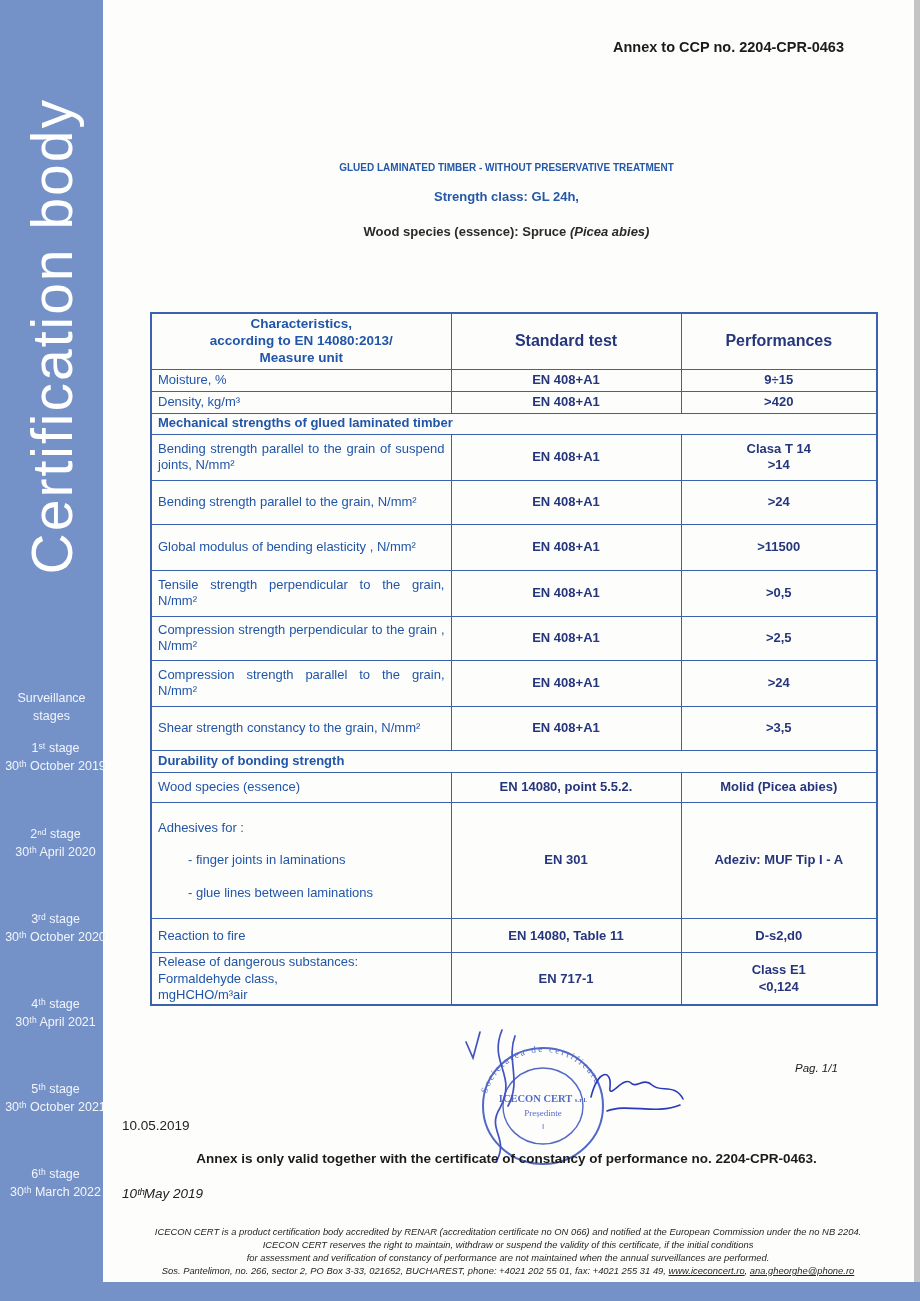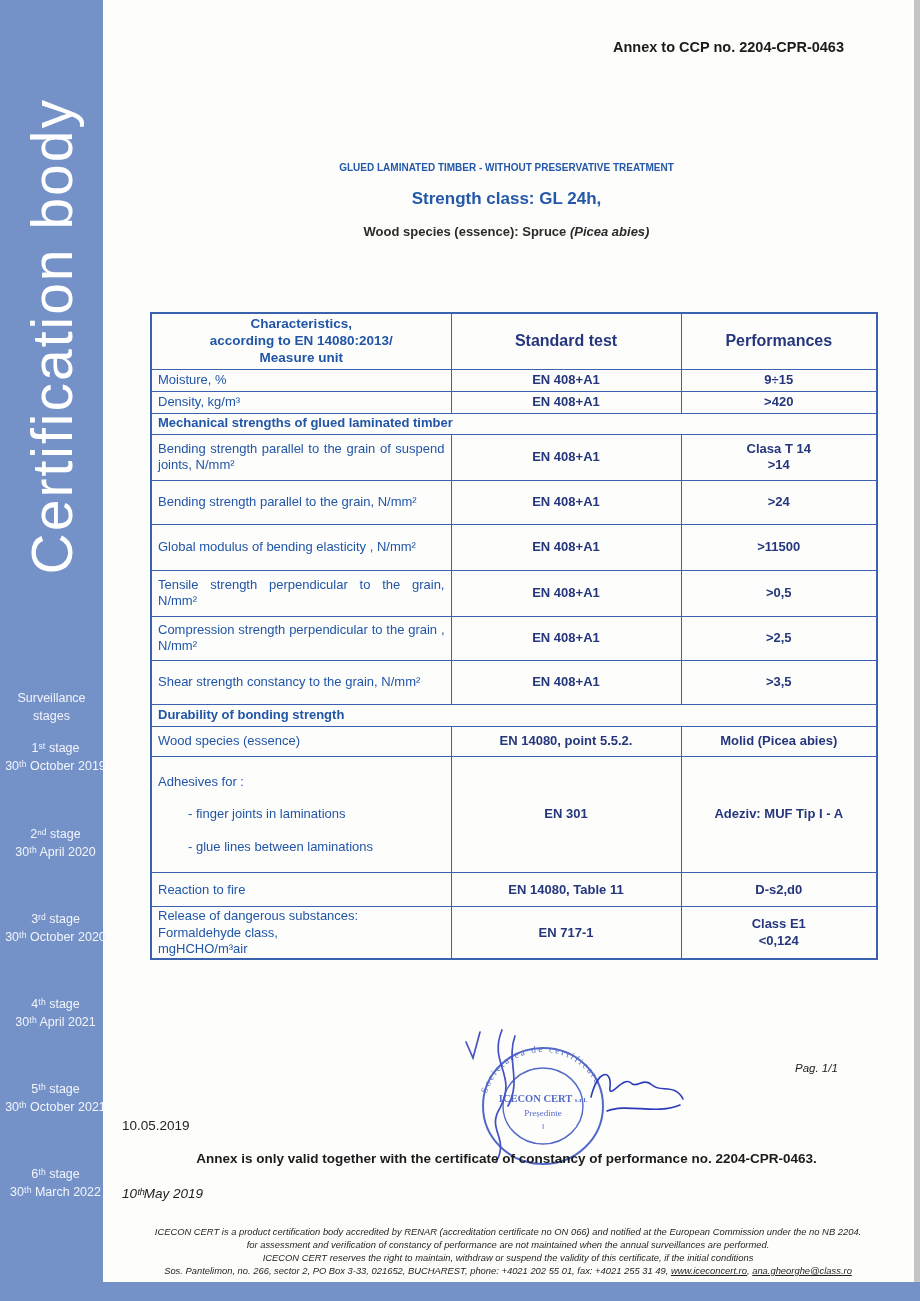--- a/index.html
+++ b/index.html
@@ -9,21 +9,21 @@
   
   .sidebar{position:absolute;left:0;top:0;width:103px;height:1301px;background:#7492c8;}
   .vtitle-wrap{position:absolute;left:0;top:0;width:103px;height:672px;display:flex;align-items:center;justify-content:center;}
   .vtitle{writing-mode:vertical-rl;transform:rotate(180deg);color:#ffffff;font-size:57px;letter-spacing:2px;white-space:nowrap;}
   .surv{position:absolute;left:0;width:103px;text-align:center;color:#f2f5fc;font-size:12.5px;line-height:1.4;white-space:pre-line;}
   .stage{position:absolute;left:0;width:111px;text-align:center;color:#f2f5fc;font-size:12.5px;line-height:1.4;}
 
   
   .annex-ref{position:absolute;top:39px;right:76px;font-size:14.5px;font-weight:bold;color:#1b1b1b;}
   .title1{position:absolute;left:103px;right:10px;top:162px;text-align:center;font-size:10px;font-weight:bold;color:#2458a8;}
-  .title2{position:absolute;left:103px;right:10px;top:189px;text-align:center;font-size:17px;font-weight:bold;color:#2458a8;}
+  .title2{position:absolute;left:103px;right:10px;top:189px;text-align:center;font-size:13px;font-weight:bold;color:#2458a8;}
   .subtitle{position:absolute;left:103px;right:10px;top:224px;text-align:center;font-size:13px;font-weight:bold;color:#2b2b2b;}
   .subtitle .it{font-style:italic;}
 
   
   .spec-table{position:absolute;left:150px;top:312px;width:726px;border-collapse:collapse;table-layout:fixed;border:2px solid #3a62ae;font-size:13px;}
   .spec-table td,.spec-table th{border:1.5px solid #3a62ae;vertical-align:middle;padding:1px 6px;white-space:pre-line;line-height:1.25;}
   .spec-table th{font-weight:bold;text-align:center;}
   .th-char{color:#2155a8;font-size:13.5px;}
   .th-dark{color:#25367c;font-size:16px;}
   .c1{color:#2155a8;text-align:justify;text-align-last:left;}
@@ -136,20 +136,25 @@
     <tr style="height:46px">
       <td class="c1">Tensile strength perpendicular to the grain, N/mm²</td>
       <td class="c2">EN 408+A1</td>
       <td class="c3">&gt;0,5</td>
     </tr>
     <tr style="height:44px">
       <td class="c1">Compression strength perpendicular to the grain , N/mm²</td>
       <td class="c2">EN 408+A1</td>
       <td class="c3">&gt;2,5</td>
     </tr>
+    <tr style="height:46px">
+      <td class="c1">Compression strength parallel to the grain, N/mm²</td>
+      <td class="c2">EN 408+A1</td>
+      <td class="c3">&gt;24</td>
+    </tr>
     <tr style="height:44px">
       <td class="c1">Shear strength constancy to the grain, N/mm²</td>
       <td class="c2">EN 408+A1</td>
       <td class="c3">&gt;3,5</td>
     </tr>
     <tr style="height:22px">
       <td class="section-cell" colspan="3">Durability of bonding strength</td>
     </tr>
     <tr style="height:30px">
       <td class="c1">Wood species (essence)</td>
@@ -207,23 +212,23 @@
     </g>
   </svg>
 
   <div class="pag">Pag. 1/1</div>
   <div class="date-num">10.05.2019</div>
   <div class="valid">Annex is only valid together with the certificate of constancy of performance no. 2204-CPR-0463.</div>
   <div class="date-txt">10ᵗʰMay 2019</div>
 
   <div class="footer">
     <div>ICECON CERT is a product certification body accredited by RENAR (accreditation certificate no ON 066) and notified at the European Commission under the no NB 2204.</div>
+    <div>ICECON CERT reserves the right to maintain, withdraw or suspend the validity of this certificate, if the initial conditions</div>
     <div>for assessment and verification of constancy of performance are not maintained when the  annual surveillances are performed.</div>
-    <div>ICECON CERT reserves the right to maintain, withdraw or suspend the validity of this certificate, if the initial conditions</div>
     <div>
-      <span>Sos. Pantelimon, no. 266,  sector 2, PO Box 3-33, 021652, BUCHAREST, phone: +4021 202 55 01, fax: +4021 255 31 49, </span><span class="link">www.iceconcert.ro</span><span>, </span><span class="link">ana.gheorghe@class.ro</span>
+      <span>Sos. Pantelimon, no. 266,  sector 2, PO Box 3-33, 021652, BUCHAREST, phone: +4021 202 55 01, fax: +4021 255 31 49, </span><span class="link">www.iceconcert.ro</span><span>, </span><span class="link">ana.gheorghe@phone.ro</span>
     </div>
   </div>
 
   <div class="scan-strip"></div>
   <div class="bottom-bar"></div>
 
 </div>
 
 </body></html>

